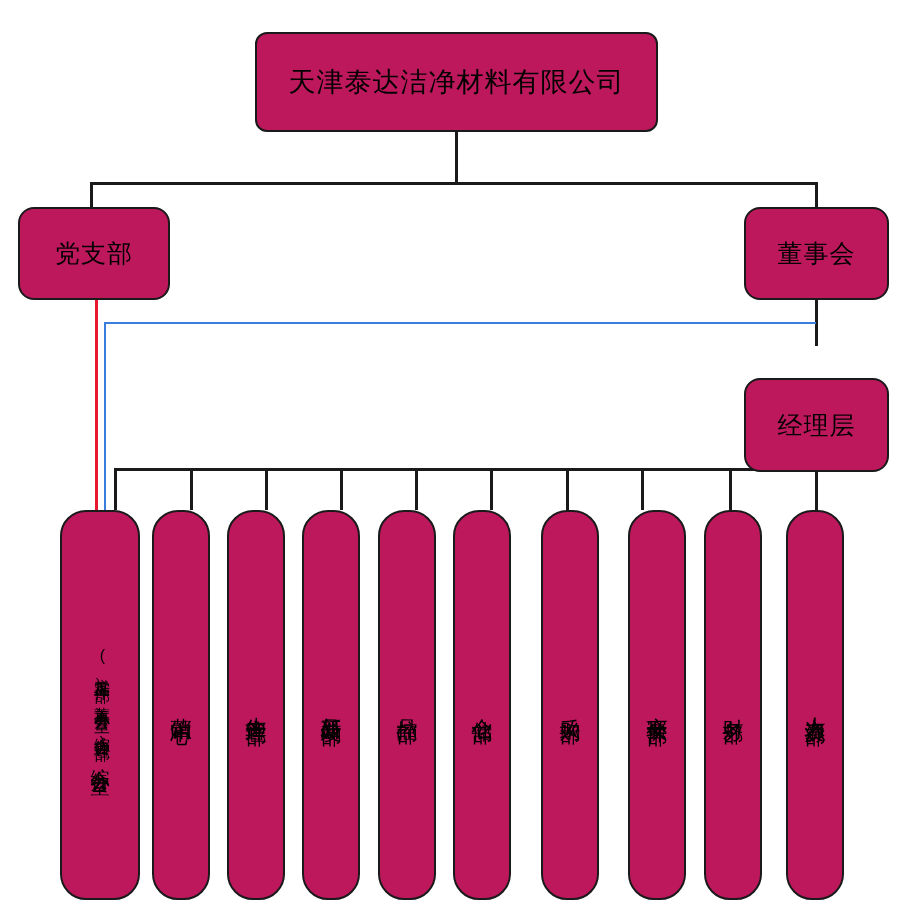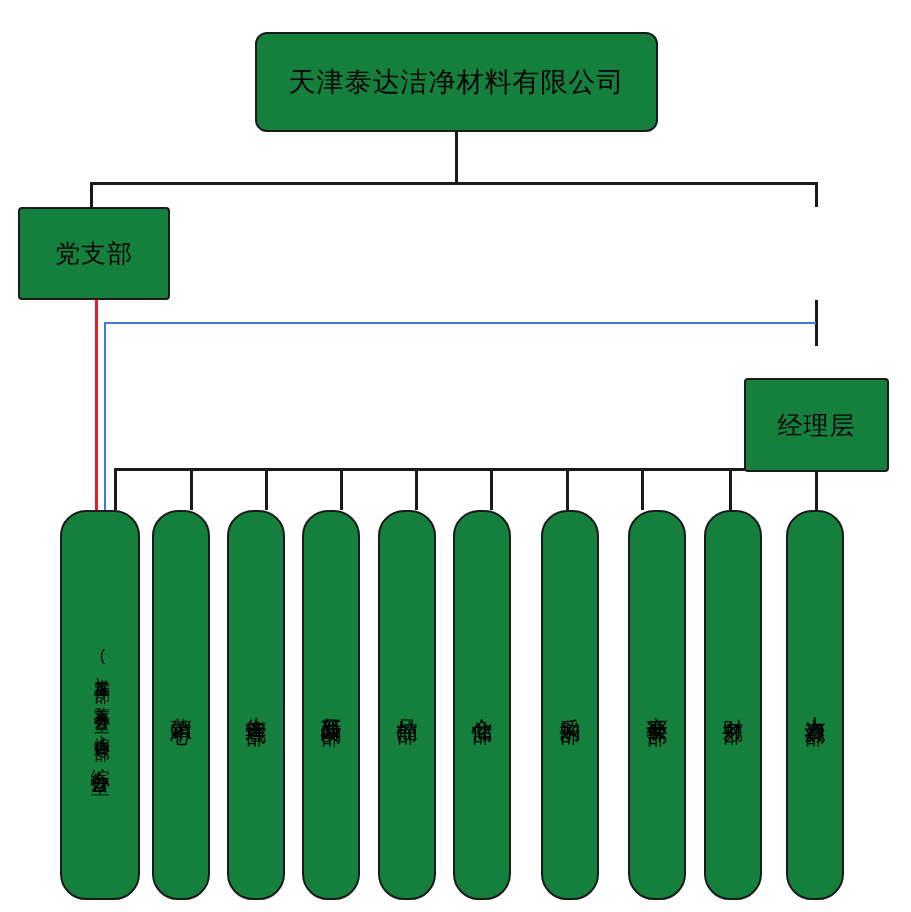--- a/index.html
+++ b/index.html
@@ -14,35 +14,35 @@
     position: relative;
     width: 911px;
     height: 912px;
     background: #ffffff;
     overflow: hidden;
   }
   .node {
     position: absolute;
     box-sizing: border-box;
     border: 2px solid #1a1a1a;
-    background: #15803d;
+    background: #be185d;
     display: flex;
     align-items: center;
     justify-content: center;
     text-align: center;
     color: #000000;
     z-index: 3;
   }
   .node-top {
     border-radius: 12px;
     font-size: 27px;
     letter-spacing: 1px;
   }
   .node-mid {
-    border-radius: 4px;
+    border-radius: 16px;
     font-size: 25px;
     letter-spacing: 1px;
     font-family: Liberation Mono, monospace;
   }
   .dept {
     border-radius: 26px;
     font-size: 21px;
     writing-mode: vertical-rl;
     text-orientation: upright;
     padding: 10px 0;
@@ -112,20 +112,23 @@
   <div class="line" style="left:815px; top:468px; width:3px; height:42px;"></div>
 
   <div class="node node-top" style="left:255px; top:32px; width:403px; height:100px;">
     <span>天津泰达洁净材料有限公司</span>
   </div>
 
   <div class="node node-mid" style="left:18px; top:207px; width:152px; height:93px;">
     <span>党支部</span>
   </div>
 
+  <div class="node node-mid" style="left:744px; top:207px; width:145px; height:93px;">
+    <span>董事会</span>
+  </div>
 
   <div class="node node-mid" style="left:744px; top:346px; width:145px; height:94px;margin-top:32px;">
     <span>经理层</span>
   </div>
 
   <div class="node dept dept-office" style="left:60px; top:510px; width:80px; height:390px;">
     <div class="dept-inner">
       <span class="sub">(党群工作部、董事会办公室、综合管理部)</span>
       <span>综合办公室</span>
     </div>

